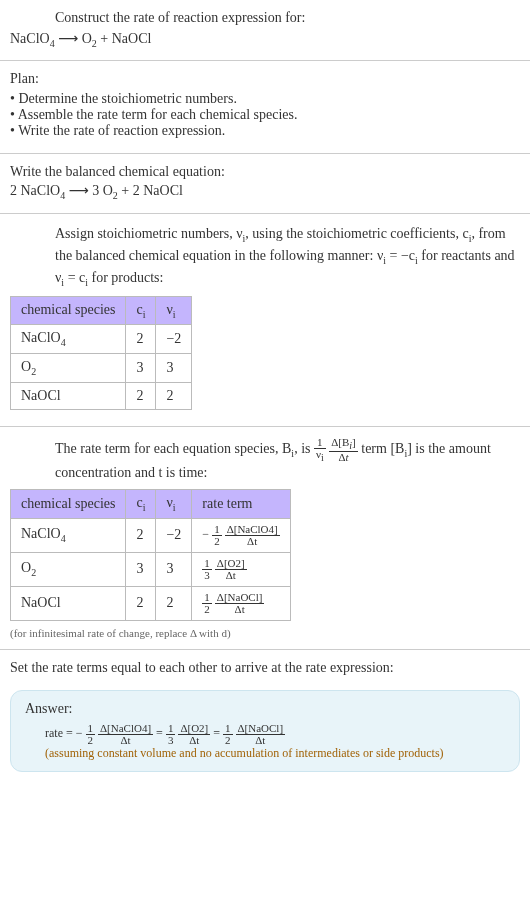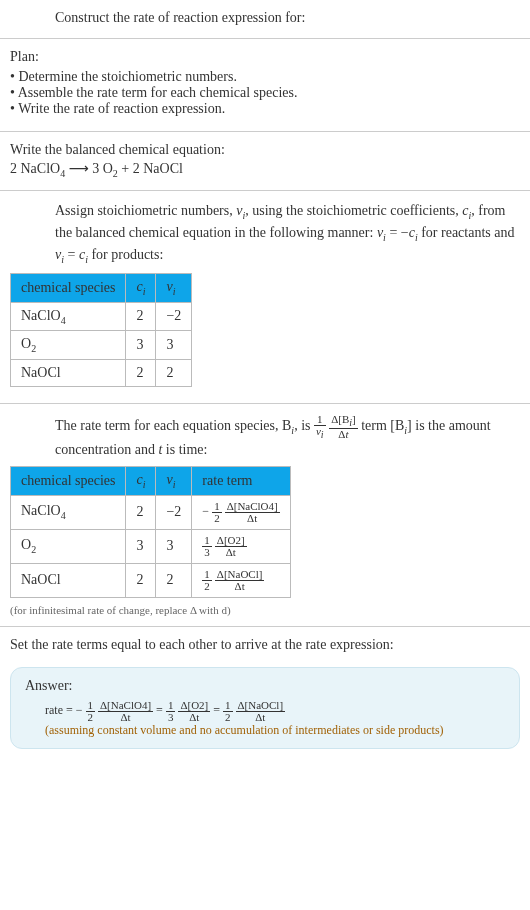--- a/index.html
+++ b/index.html
@@ -24,52 +24,53 @@
 table.data {
   border-collapse: collapse;
   margin: 6px 0;
 }
 table.data td, table.data th {
   border: 1px solid #bbb;
   padding: 5px 10px;
   text-align: left;
   font-weight: normal;
 }
-table.data th { background: #0ea5e9; }
+table.data th { background: #c4b5fd; }
 .frac {
   display: inline-block;
   vertical-align: middle;
   text-align: center;
   line-height: 1;
 }
 .frac .num { display: block; border-bottom: 1px solid #333; padding: 0 2px; font-size: 11px;}
 .frac .den { display: block; padding: 0 2px; font-size: 11px;}
 .small-note { font-size: 11px; color: #666; }
 .answer-box {
   background: #e8f4f9;
   border: 1px solid #cde5ef;
   border-radius: 12px;
   padding: 10px 14px;
   margin: 6px 10px 10px;
 }
 .answer-box .label { margin-bottom: 6px; }
 .answer-line { padding-left: 20px; }
 .answer-note { padding-left: 20px; font-size: 12px; color: #a16207; margin-top: 0;}
 sub { font-size: 10px; vertical-align: sub; }
-.ital { font-style: italic; }
+.ital { }
 ul.plan { margin: 4px 0; padding-left: 0; list-style: none;}
 ul.plan li::before { content: "• "; }
 .ratecell { white-space: nowrap; font-size: 12px;}
 .math { font-family: Georgia, serif; }
 </style>
 </head>
 <body>
 
 <div class="section">
   <div class="prompt-text">Construct the rate of reaction expression for:</div>
+  <div class="eqn math">NaClO<sub>4</sub> ⟶ O<sub>2</sub> + NaOCl</div>
 </div>
 <div class="divider"></div>
 
 <div class="section">
   <div>Plan:</div>
   <ul class="plan">
     <li>Determine the stoichiometric numbers.</li>
     <li>Assemble the rate term for each chemical species.</li>
     <li>Write the rate of reaction expression.</li>
   </ul>

